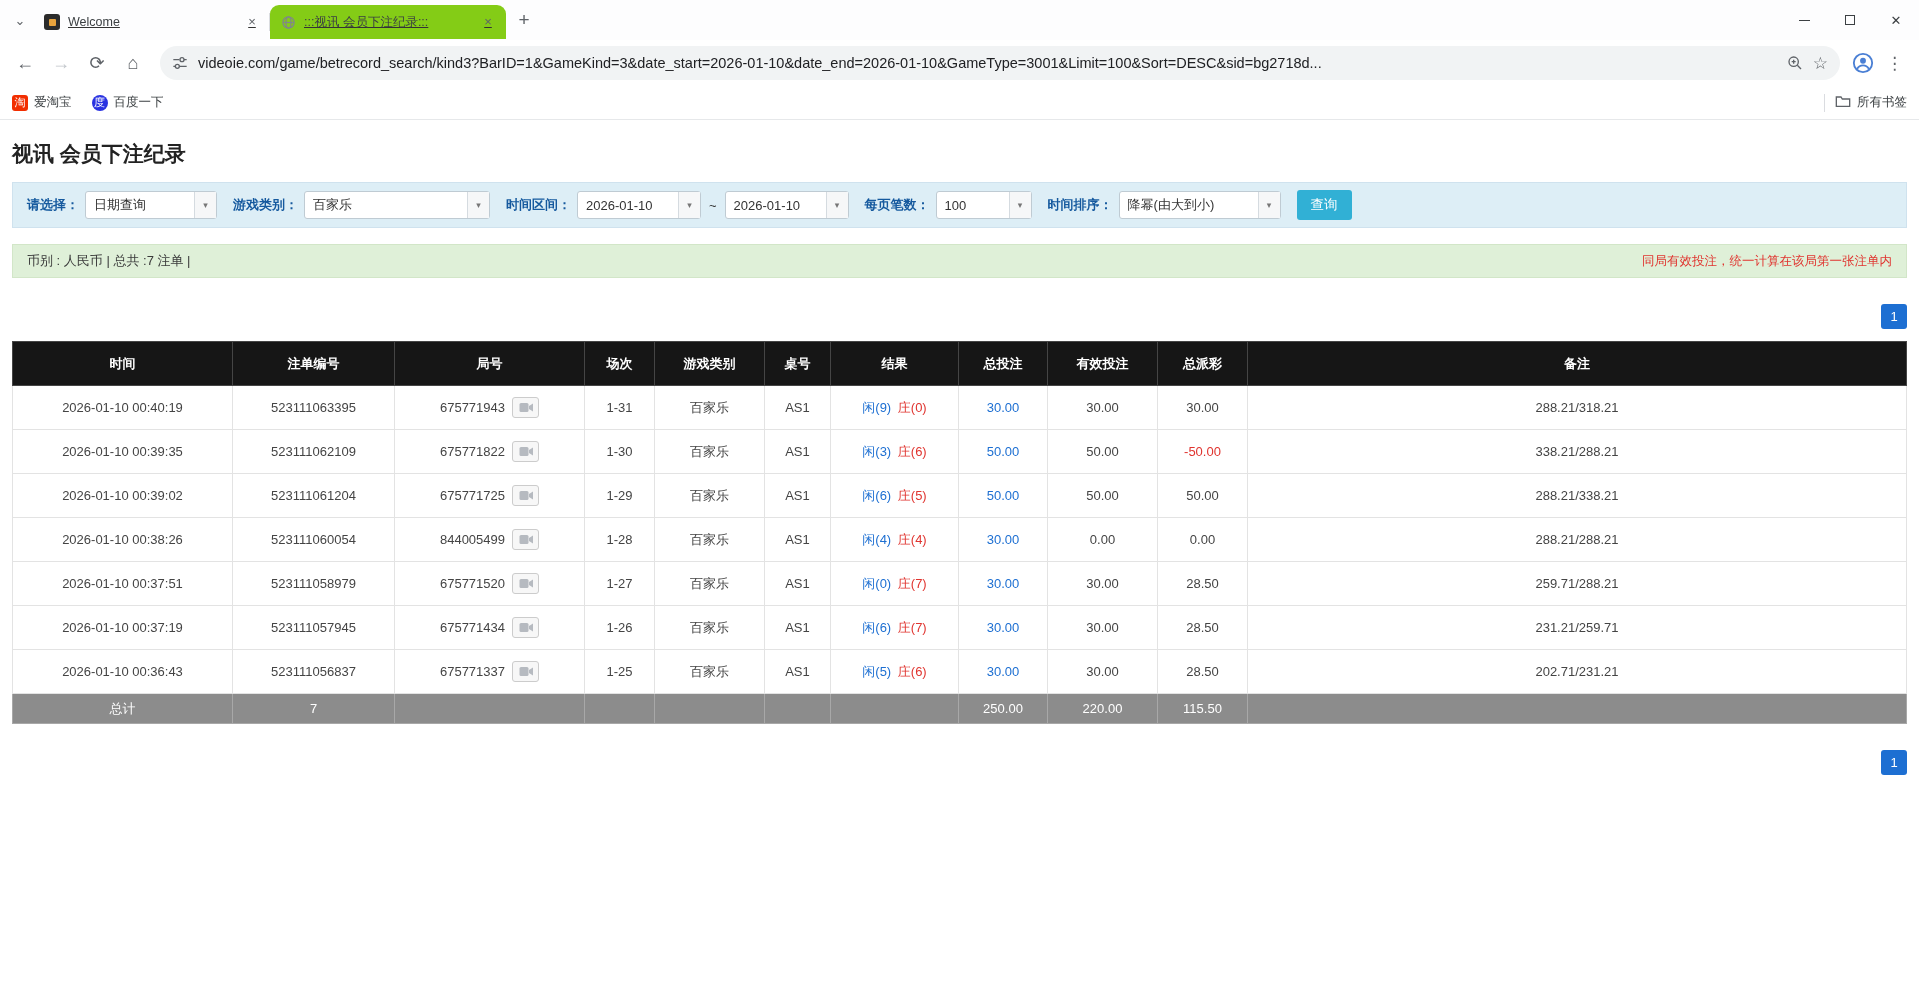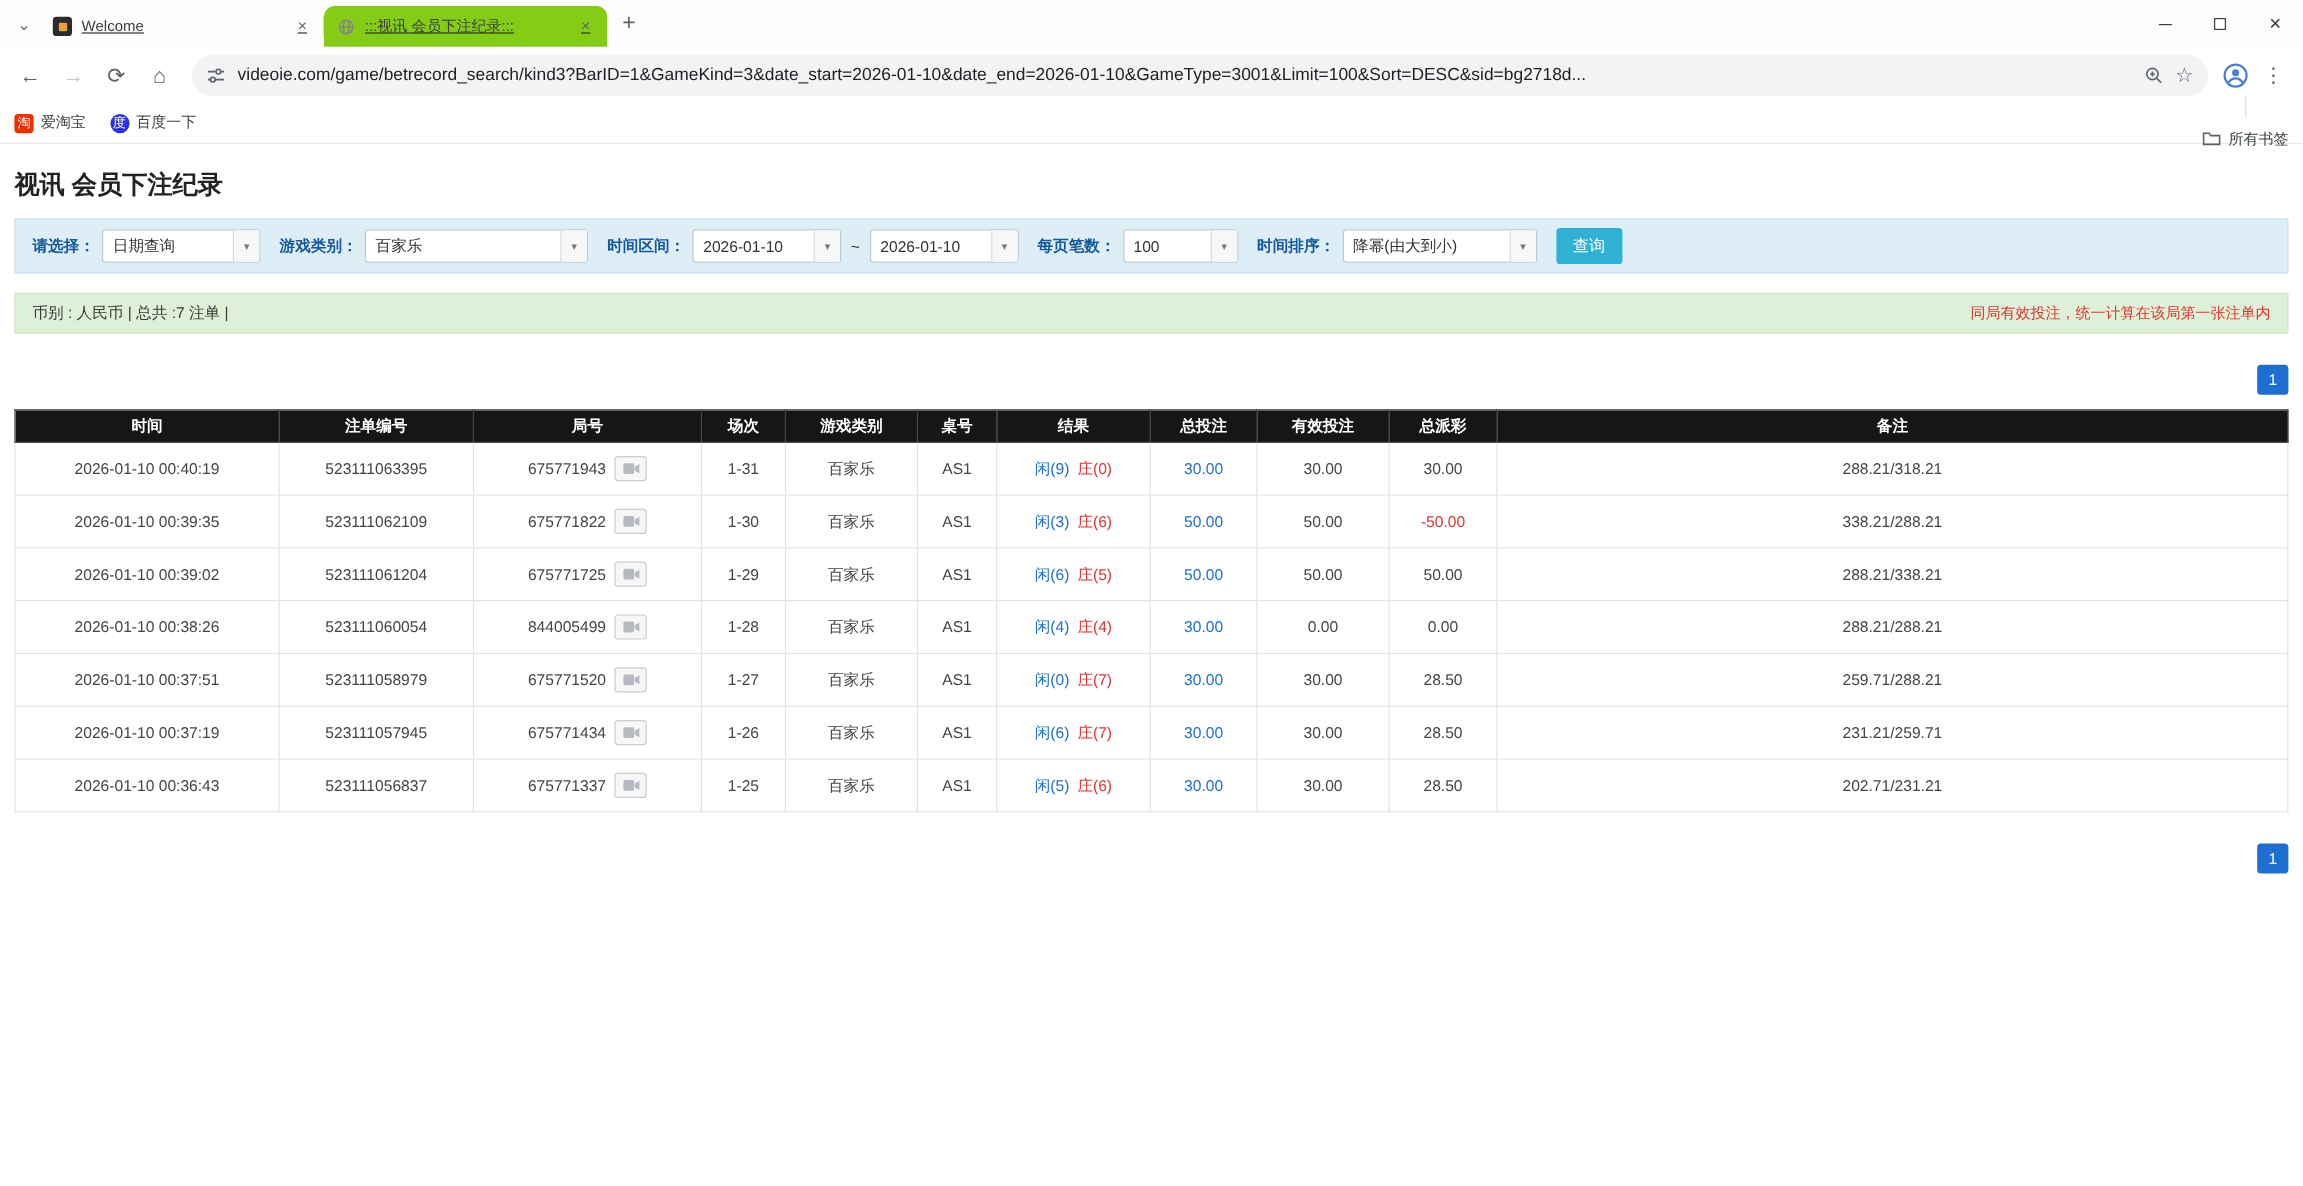--- a/index.html
+++ b/index.html
@@ -29,21 +29,21 @@
   .urltext { flex:1; font-size:14.5px; color:#202124; white-space:nowrap; overflow:hidden; text-overflow:ellipsis; cursor:text; }
   .bar-icon { display:flex; align-items:center; justify-content:center; cursor:pointer; }
   .star { font-size:17px; color:#5f6368; cursor:pointer; }
   .kebab { font-size:17px; color:#5f6368; cursor:pointer; padding:0 6px; }
 
   .bookmarksbar { height:34px; background:#fff; border-bottom:1px solid #e6e8ea; display:flex; align-items:center; padding:0 12px; gap:20px; font-size:12.5px; color:#3c4043; }
   .bm { display:flex; align-items:center; gap:6px; cursor:pointer; }
   .bm-ico { width:16px; height:16px; border-radius:3px; color:#fff; font-size:11px; display:flex; align-items:center; justify-content:center; }
   .bm-ico.taobao { background:#f22e00; }
   .bm-ico.baidu { background:#2932e1; border-radius:50%; }
-  .bm-right { margin-left:auto; display:flex; align-items:center; gap:10px;flex-direction:column; }
+  .bm-right { margin-left:auto; display:flex; align-items:center; gap:10px; }
   .vline { width:1px; height:18px; background:#dadce0; }
 
   
   .page { padding:0 12px; }
   .page-title { font-size:21px; font-weight:600; color:#222; margin:20px 0 14px; }
 
   .filterbar { background:var(--filter-bg,#ddeef6); border:1px solid #cfe2ee; height:46px; display:flex; align-items:center; padding:0 14px; gap:6px; font-size:13px; }
   .flabel { color:var(--label-blue,#15599e); font-weight:bold; margin-left:10px; white-space:nowrap; }
   .flabel:first-child { margin-left:0; }
   .combo { display:inline-flex; align-items:stretch; background:#fff; border:1px solid #bfcbd3; height:28px; border-radius:3px; cursor:pointer; }
@@ -55,21 +55,21 @@
 
   .summarybar { margin-top:16px; background:var(--success-bg,#dff0d8); border:1px solid #d2e6c8; height:34px; display:flex; align-items:center; justify-content:space-between; padding:0 14px; font-size:13px; color:#3a3a3a; }
   .summary-right { color:var(--alert-red,#e0342f); font-size:12.5px; }
 
   .pager { text-align:right; }
   .pager.top { margin:26px 0 12px; }
   .pager.bottom { margin:26px 0 0; }
   .pagebtn { width:26px; height:25px; background:var(--accent-blue,#1d6fd2); color:#fff; border:none; border-radius:3px; font-size:13px; cursor:pointer; }
 
   table.records { width:100%; border-collapse:collapse; table-layout:fixed; text-align:center; font-size:13px; }
-  table.records th { background:var(--header-bg,#161616); color:#fff; font-weight:bold; height:27px; border:1px solid #454545; font-size:13px; }
+  table.records th { background:var(--header-bg,#161616); color:#fff; font-weight:bold; height:44px; border:1px solid #454545; font-size:13px; }
   table.records td { height:44px; border:1px solid #e3e3e3; color:#444; }
   .round-wrap { display:inline-flex; align-items:center; gap:7px; }
   .replay-btn { width:27px; height:21px; border:1px solid #ccc; border-radius:3px; background:#f7f7f7; display:inline-flex; align-items:center; justify-content:center; cursor:pointer; }
   .player { color:var(--accent-blue,#1d6fd2); }
   .banker { color:var(--alert-red,#e0342f); margin-left:3px; }
   .betlink { color:var(--accent-blue,#1d6fd2); text-decoration:none; cursor:pointer; }
   .payout.neg { color:var(--alert-red,#e0342f); }
   tr.foot td { height:30px; background:var(--footer-gray,#8c8c8c); color:#fff; border:1px solid #a8a8a8; }
 </style>
 </head>
@@ -446,19 +446,32 @@
     </td>
     <td>
       <a class="betlink">30.00</a>
     </td>
     <td>30.00</td>
     <td class="payout">28.50</td>
     <td>202.71/231.21</td>
   </tr>
 </tbody>
     <tfoot>
+      <tr class="foot">
+        <td>总计</td>
+        <td>7</td>
+        <td></td>
+          <td></td>
+          <td></td>
+        <td></td>
+          <td></td>
+        <td>250.00</td>
+        <td>220.00</td>
+        <td>115.50</td>
+        <td></td>
+      </tr>
     </tfoot>
   </table>
 
   <div class="pager bottom">
     <button class="pagebtn">1</button>
   </div>
 </div>
 
 </body></html>

